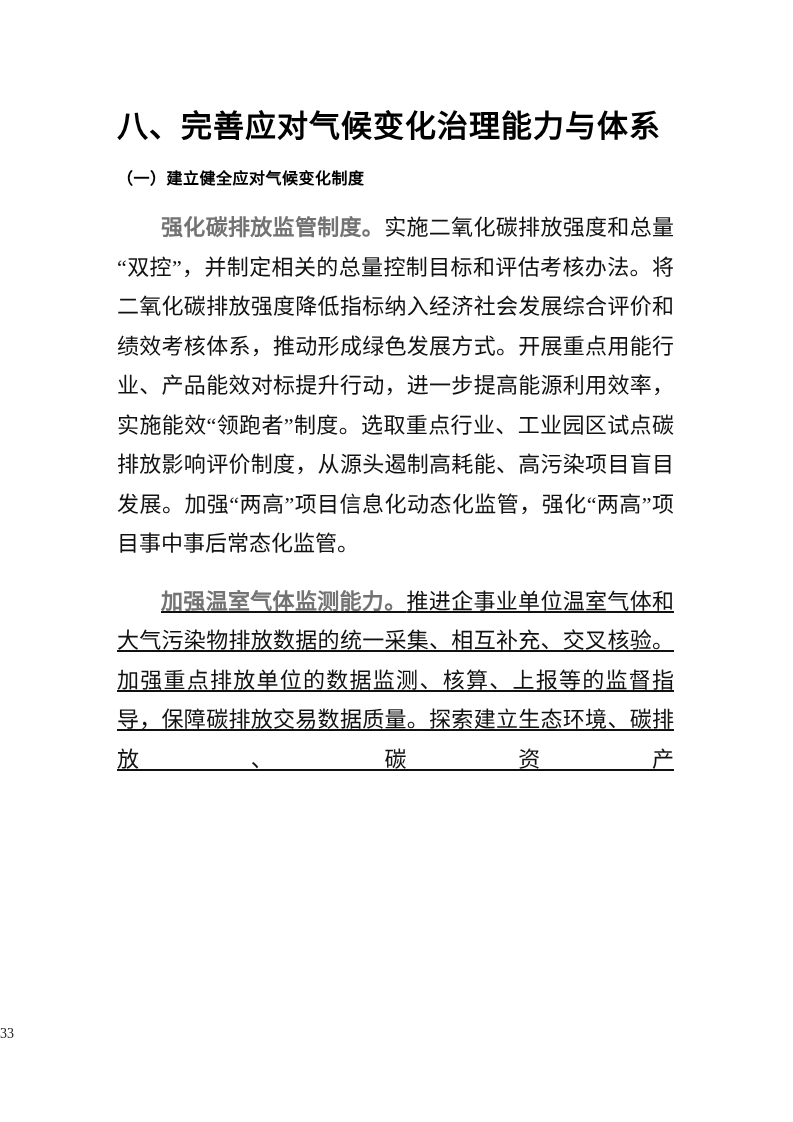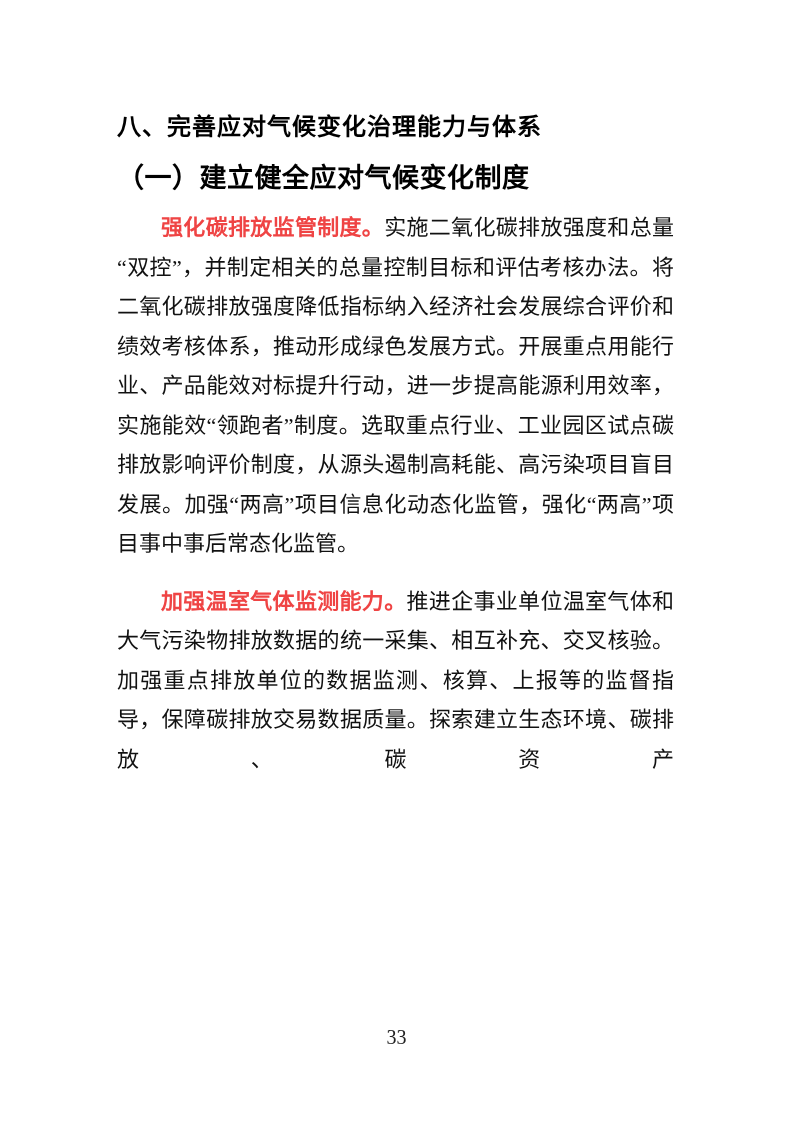--- a/index.html
+++ b/index.html
@@ -19,29 +19,29 @@
   .content {
     position: absolute;
     left: 117px;
     top: 0;
     width: 557px;
   }
   h1.chapter {
     margin: 113px 0 0 0;
     font-family: "Liberation Sans", "DejaVu Sans", sans-serif;
     font-weight: 700;
-    font-size: 24px;
+    font-size: 31px;
     line-height: 28px;
     letter-spacing: 1px;
     color: #000000;
   }
   h2.section {
     margin: 24px 0 0 0;
     font-weight: 700;
-    font-size: 27px;
+    font-size: 16px;
     line-height: 27px;
     letter-spacing: 0.5px;
     color: #000000;
   }
   h2.section-2 {
     margin-top: 20px;
   }
   p.body-para {
     margin: 0;
     font-size: 22px;
@@ -49,36 +49,36 @@
     text-align: justify;
     text-justify: inter-ideograph;
     text-indent: 2em;
     color: #111111;
   }
   p.first-after-heading {
     margin-top: 16px;
   }
   p.first-after-heading-2 {
     margin-top: 18px;
+    text-decoration: underline;
   }
   p.continued {
     text-align-last: justify;
   }
   .lead {
     font-weight: 700;
-    color: #ef4444;
+    color: #737373;
     margin-top: 45px;
   }
   .page-number {
     position: absolute;
     left: 0;
     top: 1026px;
     width: 793px;
-    text-align: center;
-    font-size: 20px;
+    font-size: 14px;
     color: #222222;
     font-family: "Liberation Serif", "DejaVu Serif", serif;
   }
 </style>
 </head>
 <body>
 
 <div class="page">
   <div class="content">
 

